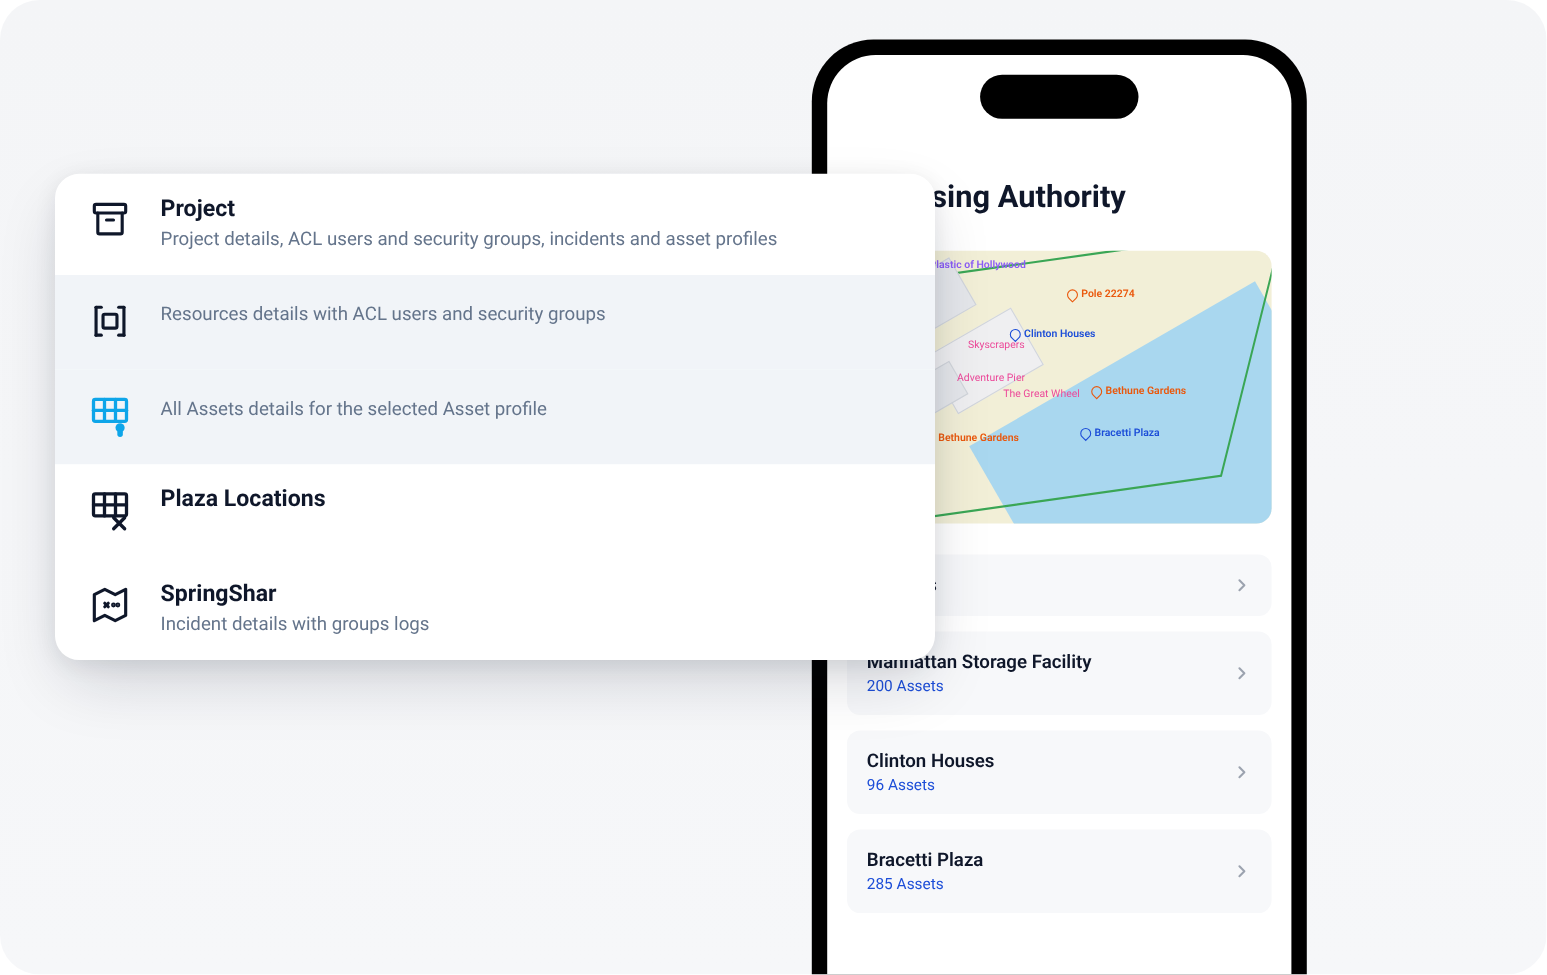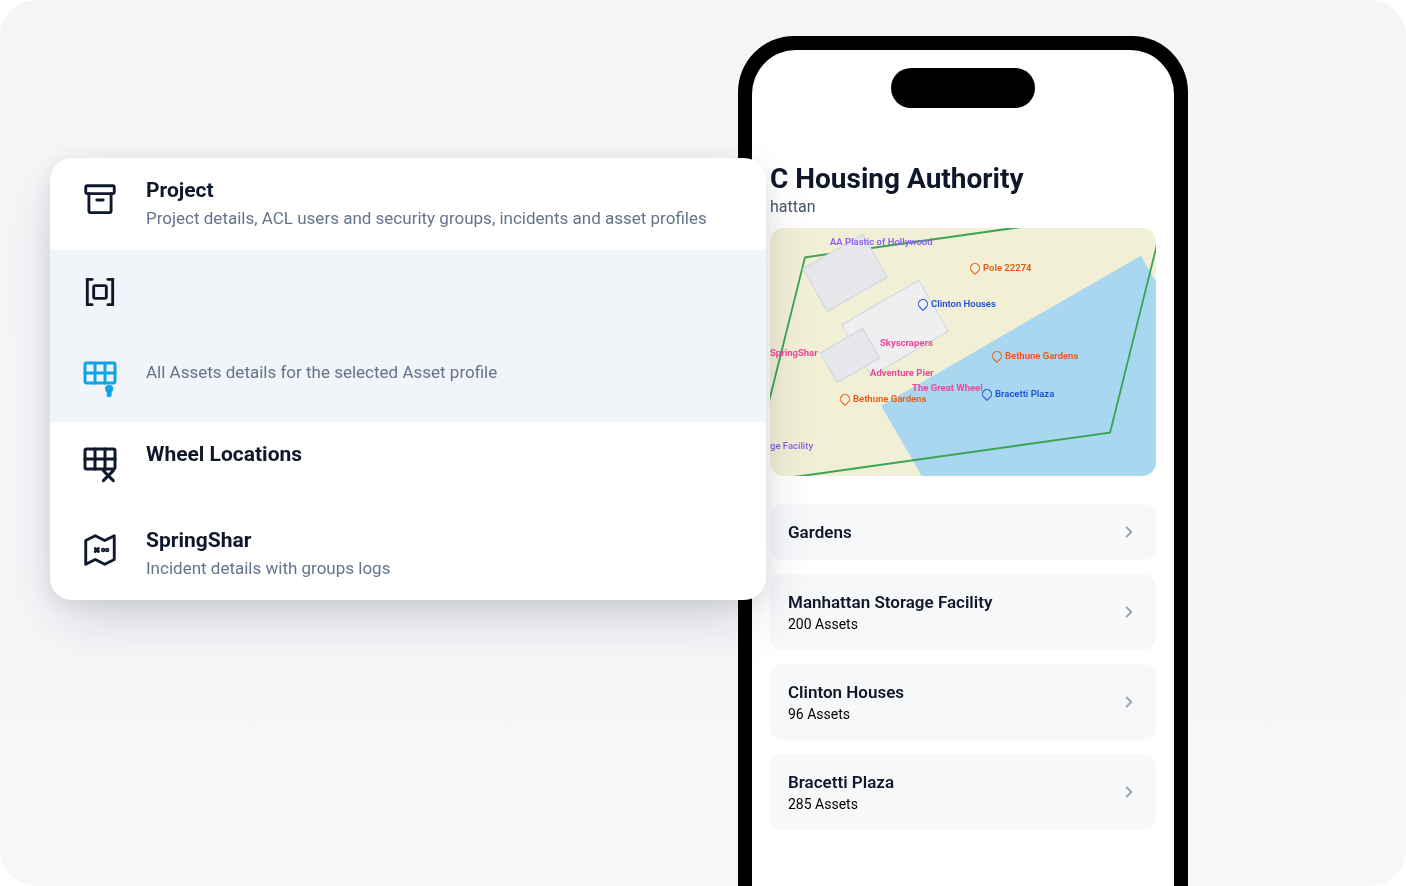--- a/index.html
+++ b/index.html
@@ -39,37 +39,37 @@
   position:relative; overflow:hidden;
   background:#f2efd7;
 }
 .region { position:absolute; inset:0; }
 .water { position:absolute; right:-60px; bottom:-60px; width:300px; height:220px; background:#a9d7ef; transform:rotate(-30deg); }
 .poly { position:absolute; top:8px; left:4px; width:95%; height:88%; border:2px solid #3aa655; transform:rotate(-8deg) skewX(-22deg); }
 .building { position:absolute; background:#e5e7eb; border:1px solid #d1d5db; transform:rotate(-30deg); }
 .map-label { position:absolute; font-size:9.5px; white-space:nowrap; font-weight:600; display:flex; align-items:center; gap:3px; }
 .pin { width:10px; height:10px; border-radius:50% 50% 50% 0; transform:rotate(-45deg); border:1.5px solid currentColor; display:inline-block; }
 .pin-blue{color:#1d4ed8;} .pin-orange{color:#ea580c;}
-.txt-pink{color:#ec4899;font-weight:700;margin-top:29px;} .txt-purple{color:#8b5cf6;font-weight:500;}
+.txt-pink{color:#ec4899;font-weight:400;} .txt-purple{color:#8b5cf6;font-weight:500;}
 
 .asset-list { display:flex; flex-direction:column; gap:14px; margin-top:28px; }
 .asset-card {
   background:#f7f8fa; border-radius:12px;
   padding:18px 18px 18px 18px;
   display:flex; align-items:center; justify-content:space-between;
   cursor:pointer;
 }
 .asset-card .meta .t { font-size:17px; font-weight:600; color:#0f172a; }
-.asset-card .meta .s { font-size:14px; color:#000000; margin-top:4px; }
+.asset-card .meta .s { font-size:14px; color:#1d4ed8; margin-top:4px; }
 .chev { color:#9ca3af; }
 
 
 .sbcard {
   position:absolute; top:158px; left:50px;
-  width:716px;
+  width:800px;
   background:#fff; border-radius:22px;
   box-shadow:0 24px 60px -10px rgba(15,23,42,.18), 0 4px 20px rgba(15,23,42,.08);
   overflow:hidden;
 }
 .sbrow {
   display:flex; align-items:flex-start; gap:24px;
   padding:20px 28px 22px 28px;
   cursor:pointer;
 }
 .sbrow.group { background:#f1f4f8; }
@@ -218,20 +218,21 @@
             <path d="M4 4v16"></path>
             <path d="M20 4v16"></path>
             <path d="M4 4h3"></path>
             <path d="M17 4h3"></path>
             <path d="M4 20h3"></path>
             <path d="M17 20h3"></path>
             <rect x="8" y="8" width="8" height="8" rx="1"></rect>
           </svg>
       </span>
       <div>
+        <div class="desc">Resources details with ACL users and security groups</div>
       </div>
     </div>
 
     <div class="sbrow group active">
       <span class="icon">
         <svg width="40" height="40" viewBox="0 0 24 24" fill="none" stroke="currentColor" stroke-width="1.8" stroke-linecap="round" stroke-linejoin="round">
             <rect x="3" y="3" width="18" height="12" rx="1"></rect>
             <line x1="3" y1="9" x2="21" y2="9"></line>
             <line x1="9" y1="3" x2="9" y2="15"></line>
             <line x1="15" y1="3" x2="15" y2="15"></line>
@@ -249,21 +250,21 @@
         <svg width="40" height="40" viewBox="0 0 24 24" fill="none" stroke="currentColor" stroke-width="1.8" stroke-linecap="round" stroke-linejoin="round">
             <rect x="3" y="3" width="18" height="12" rx="1"></rect>
             <line x1="3" y1="9" x2="21" y2="9"></line>
             <line x1="9" y1="3" x2="9" y2="15"></line>
             <line x1="15" y1="3" x2="15" y2="15"></line>
             <path d="M14 22l6-6"></path>
             <path d="M14 16l6 6"></path>
           </svg>
       </span>
       <div>
-        <div class="title">Wheel Locations</div>
+        <div class="title">Plaza Locations</div>
       </div>
     </div>
 
     <div class="sbrow">
       <span class="icon">
         <svg width="38" height="38" viewBox="0 0 24 24" fill="none" stroke="currentColor" stroke-width="1.8" stroke-linecap="round" stroke-linejoin="round">
             <polygon points="3 6 9 3 15 6 21 3 21 18 15 21 9 18 3 21 3 6"></polygon>
             <line x1="9" y1="11" x2="11" y2="13"></line>
             <line x1="11" y1="11" x2="9" y2="13"></line>
             <circle cx="14" cy="12" r="0.5" fill="currentColor"></circle>

